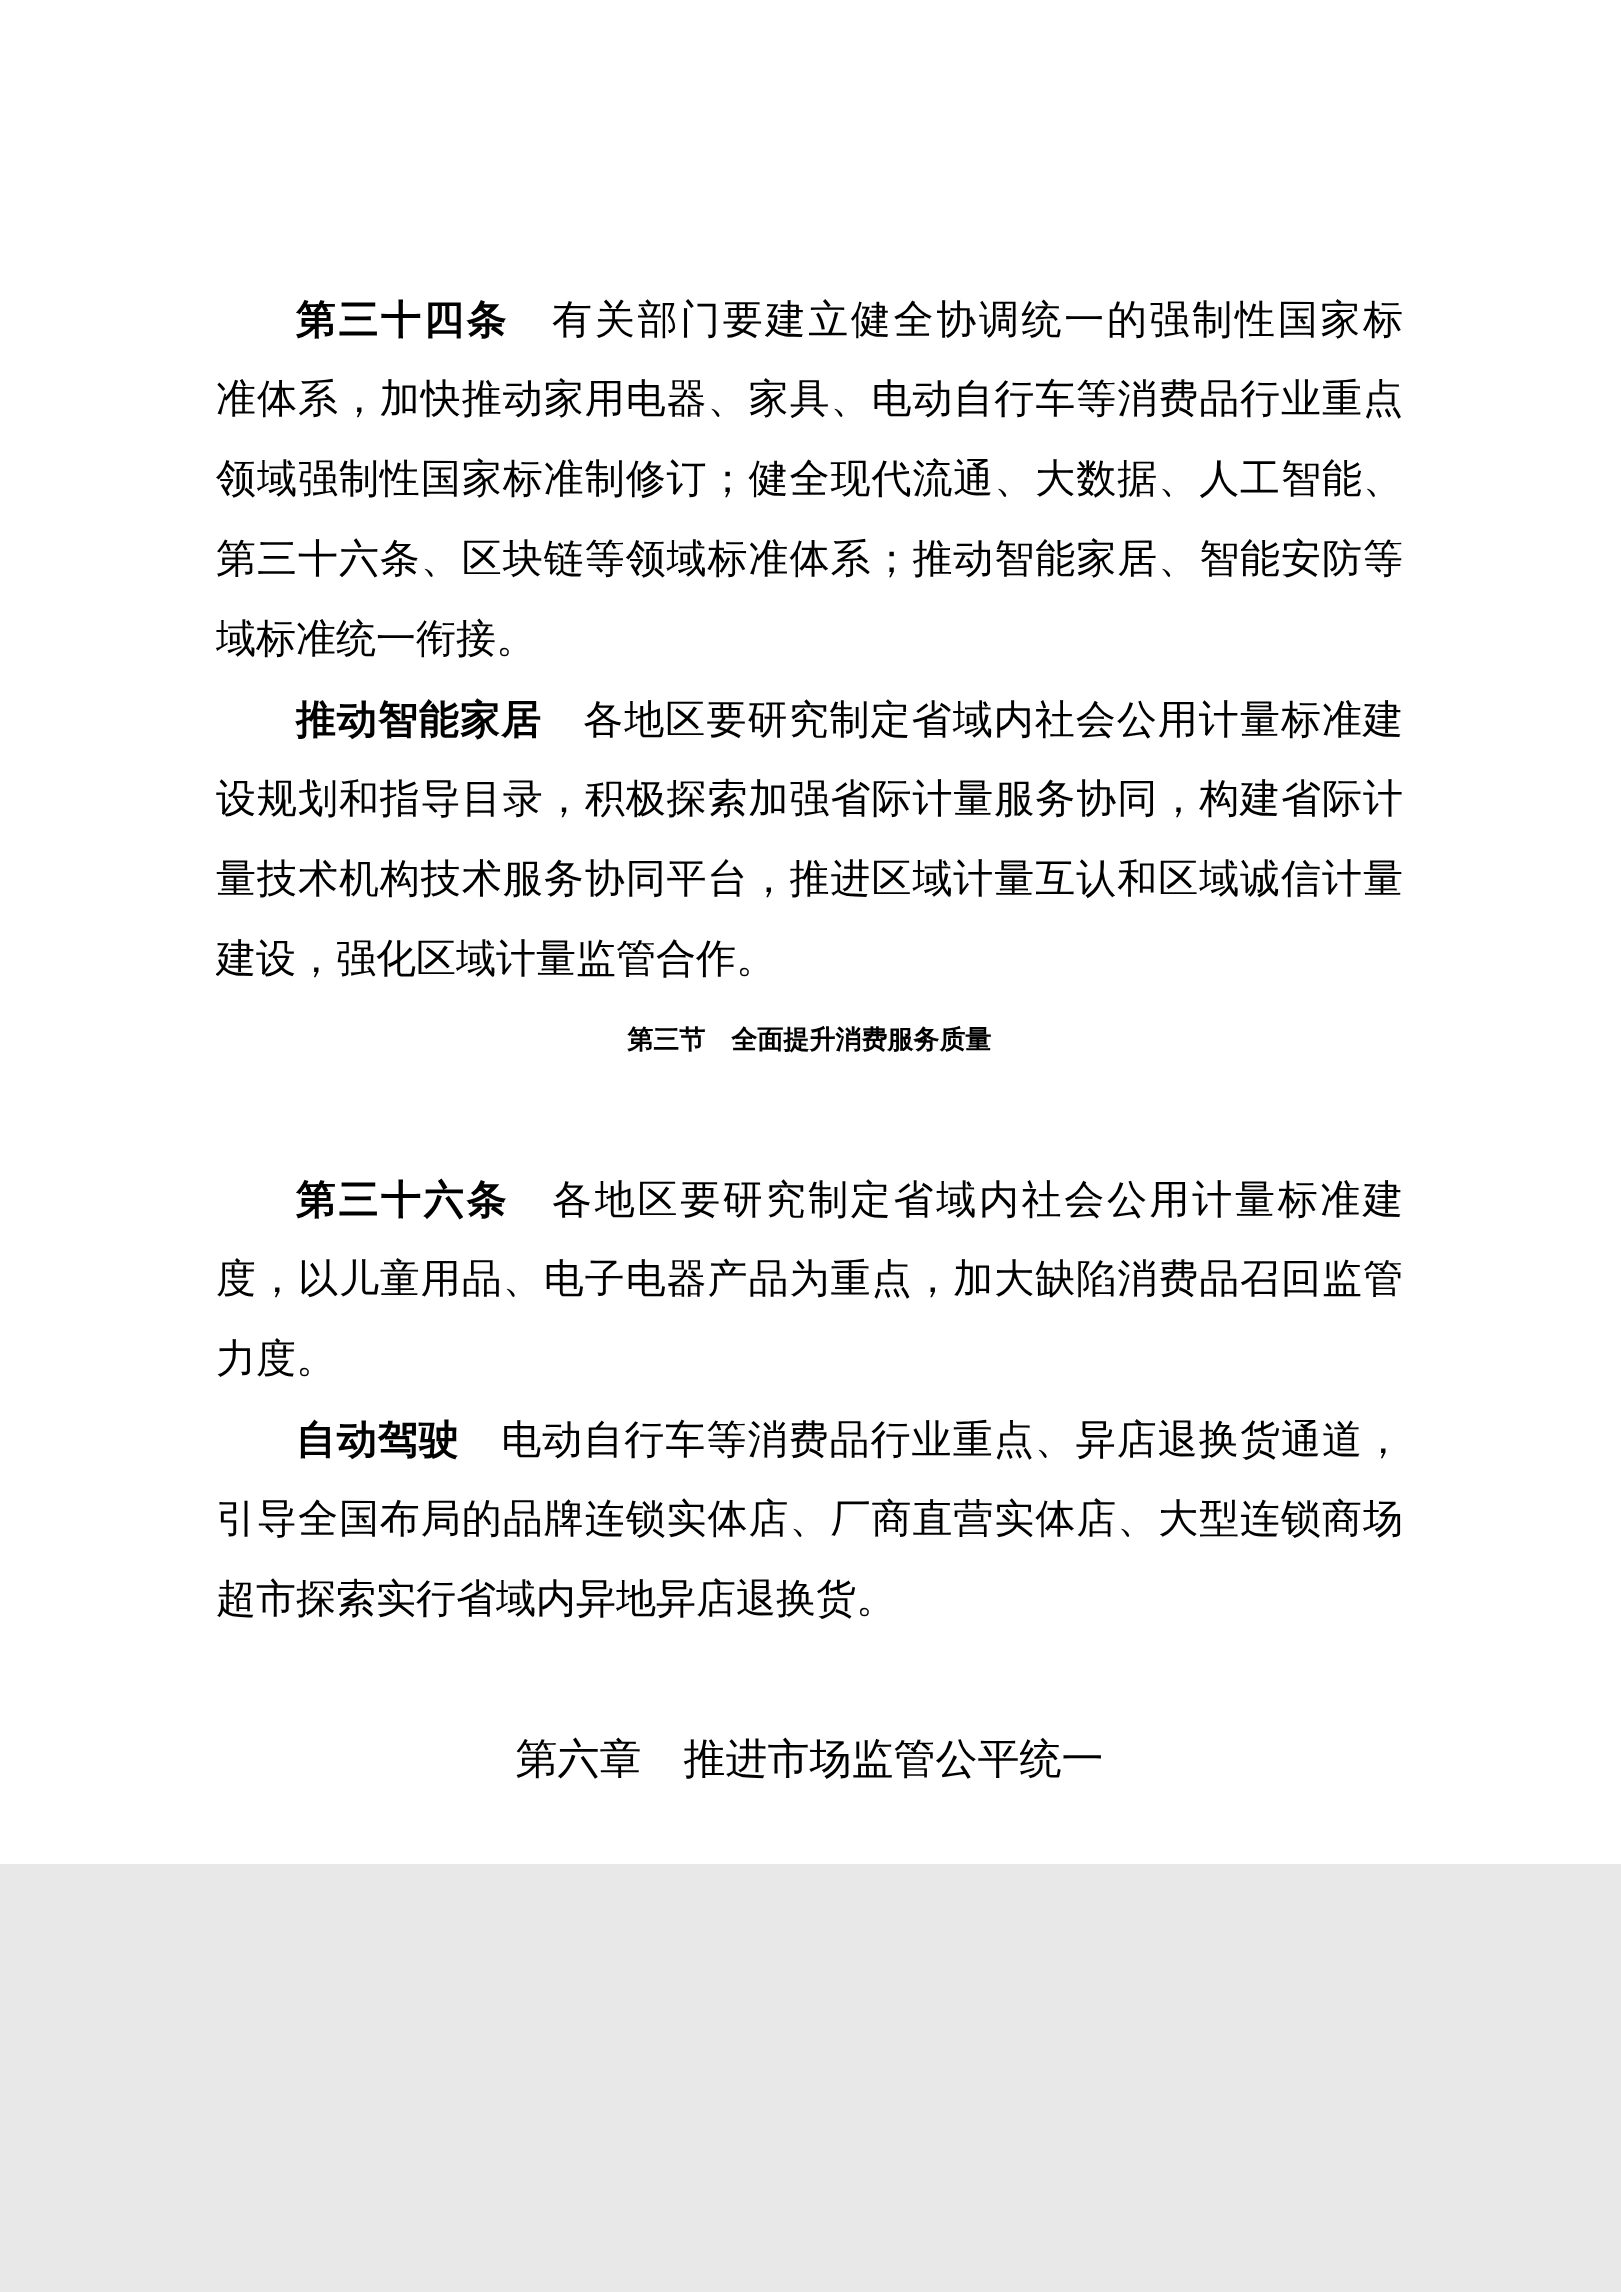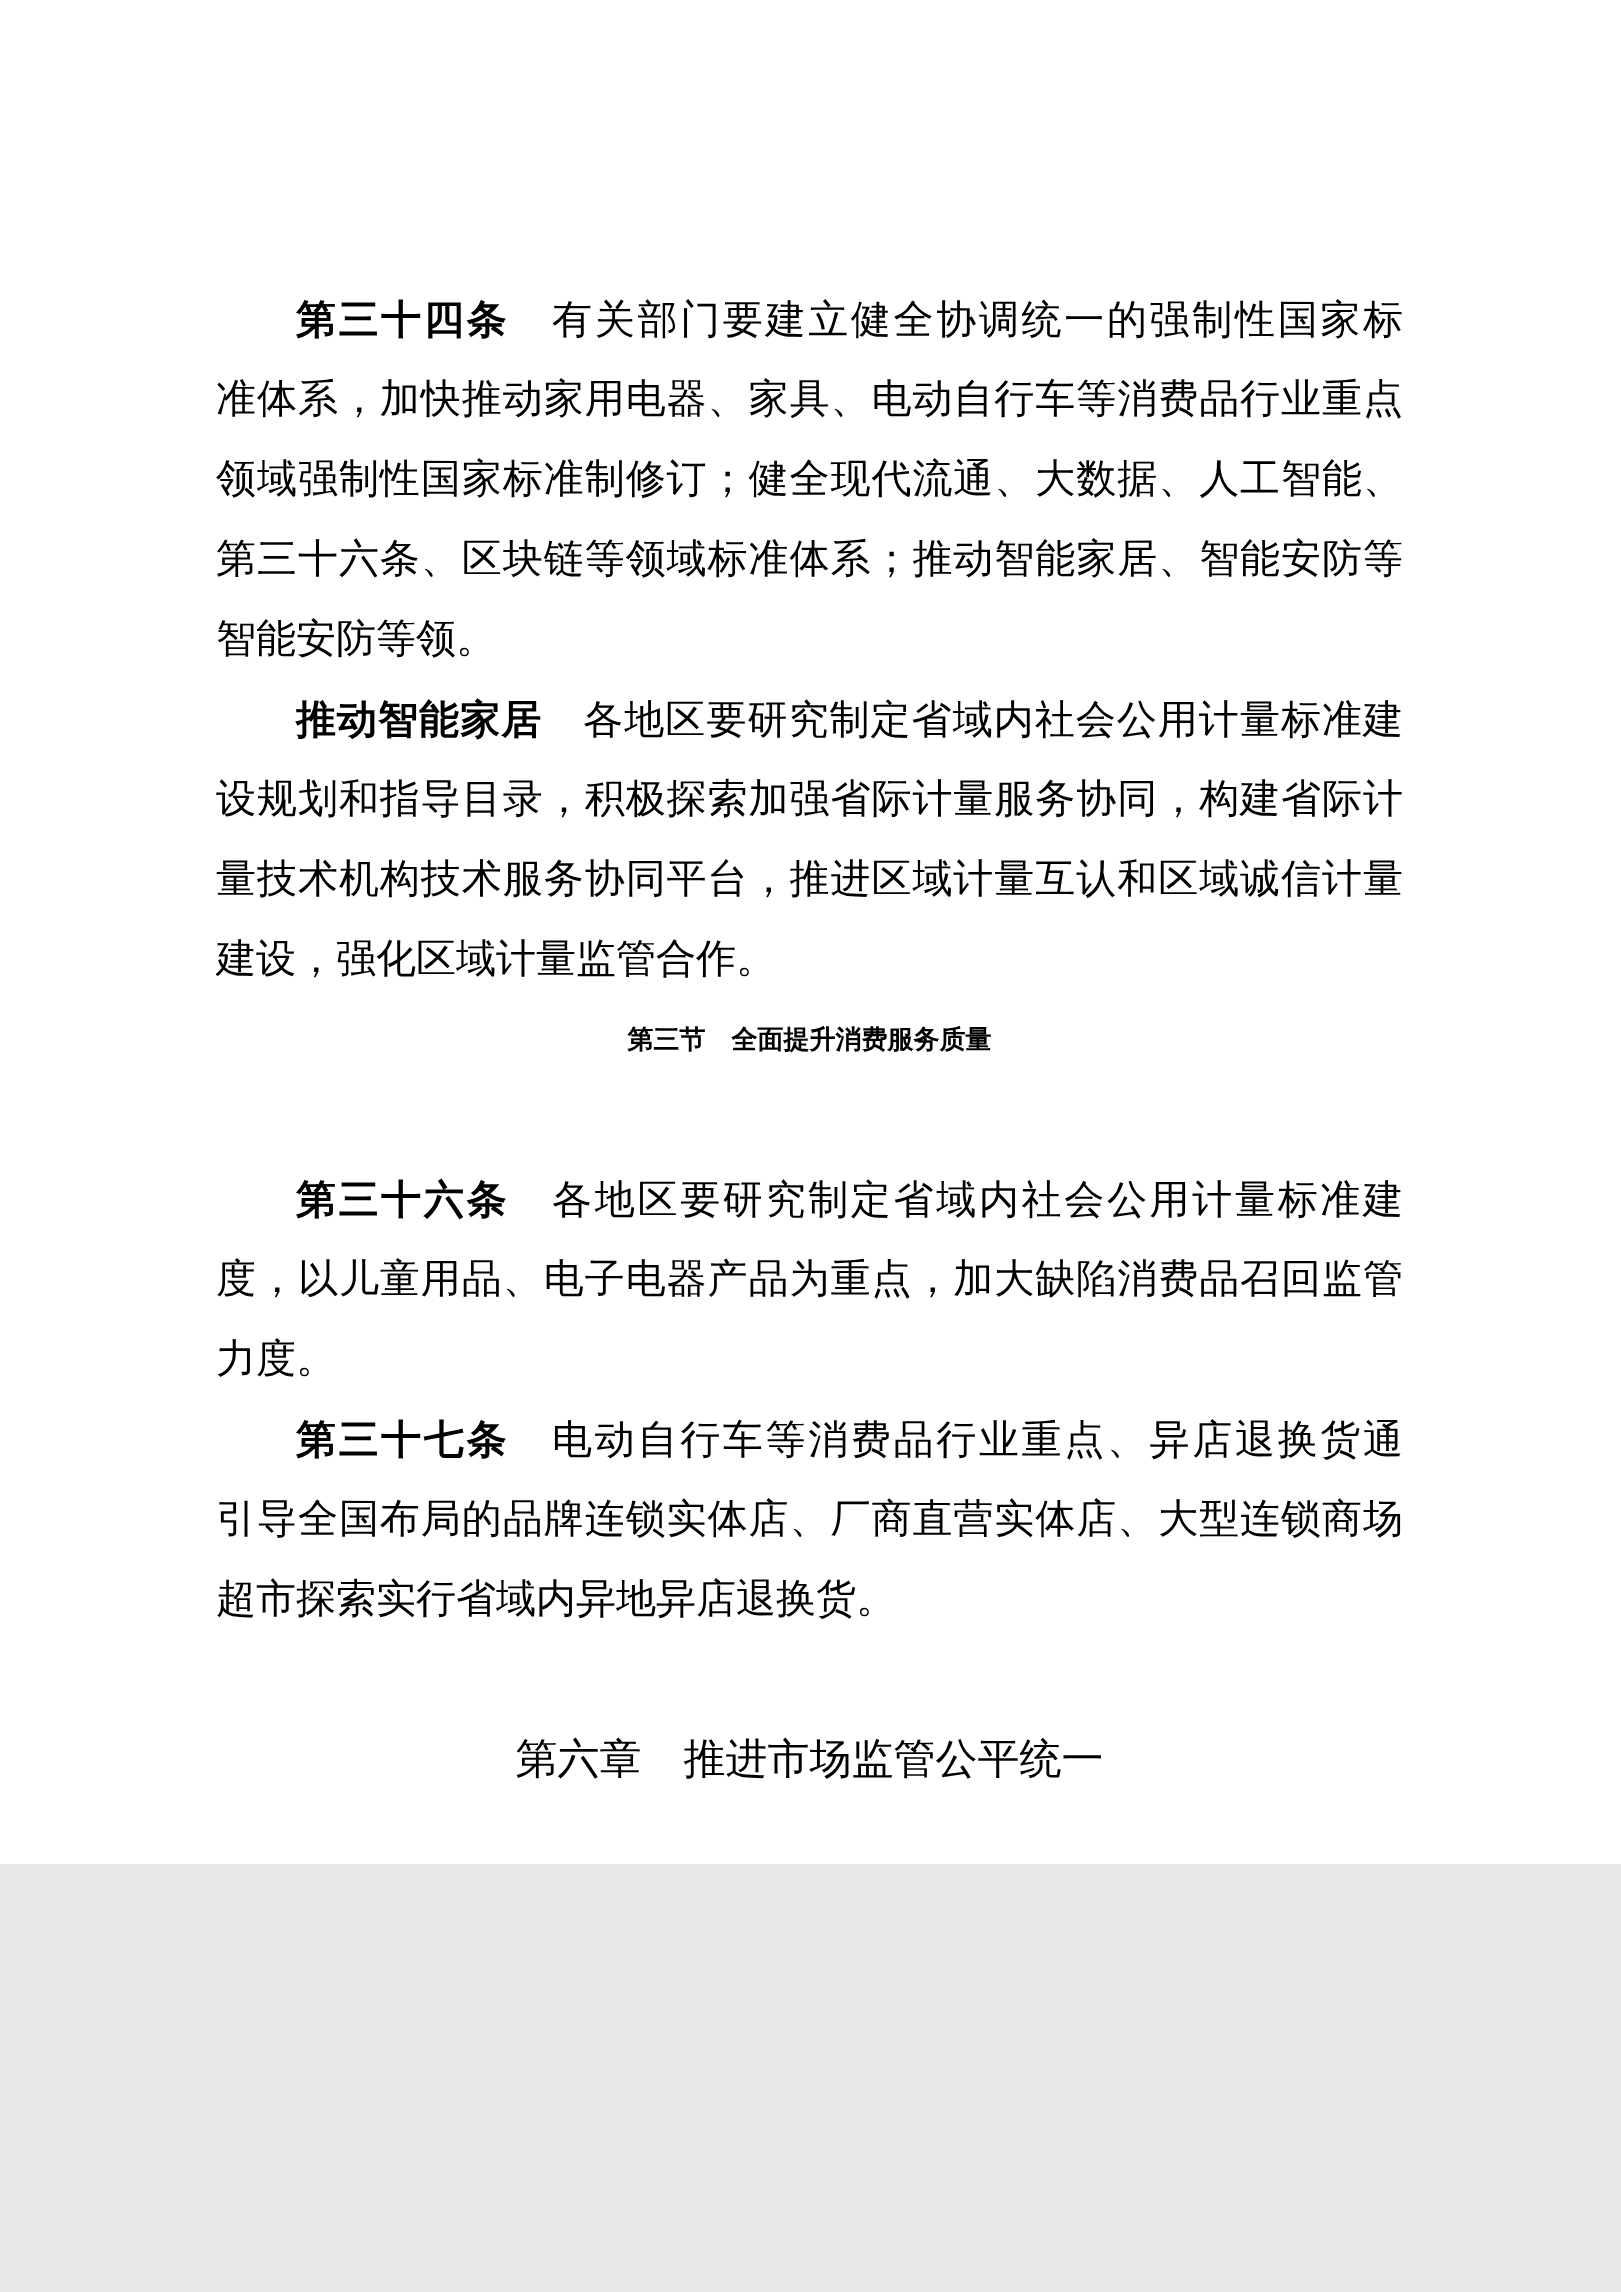--- a/index.html
+++ b/index.html
@@ -58,35 +58,35 @@
 </style>
 </head>
 <body>
 
 <main class="page" style="background: rgb(255, 255, 255); color: rgb(0, 0, 0);">
     <div class="article">
       <div class="line line-full first-line"><span class="article-label">第三十四条</span><span>　</span><span>有关部门要建立健全协调统一的强制性国家标</span></div>
       <div class="line line-full">准体系，加快推动家用电器、家具、电动自行车等消费品行业重点</div>
       <div class="line line-full">领域强制性国家标准制修订；健全现代流通、大数据、人工智能、</div>
       <div class="line line-full">第三十六条、区块链等领域标准体系；推动智能家居、智能安防等领</div>
-      <div class="line line-end">智能安防等领。</div>
+      <div class="line line-end">域标准统一衔接。</div>
     </div>
     <div class="article">
       <div class="line line-full first-line"><span class="article-label">推动智能家居</span><span>　</span><span>各地区要研究制定省域内社会公用计量标准建</span></div>
       <div class="line line-full">设规划和指导目录，积极探索加强省际计量服务协同，构建省际计</div>
       <div class="line line-full">量技术机构技术服务协同平台，推进区域计量互认和区域诚信计量</div>
       <div class="line line-end">建设，强化区域计量监管合作。</div>
     </div>
     <div class="section-heading">第三节　全面提升消费服务质量</div>
     <div class="article">
       <div class="line line-full first-line"><span class="article-label">第三十六条</span><span>　</span><span>各地区要研究制定省域内社会公用计量标准建</span></div>
       <div class="line line-full">度，以儿童用品、电子电器产品为重点，加大缺陷消费品召回监管</div>
       <div class="line line-end">力度。</div>
     </div>
     <div class="article">
-      <div class="line line-full first-line"><span class="article-label">第三十七条</span><span>　</span><span>电动自行车等消费品行业重点、异店退换货通道，</span></div>
+      <div class="line line-full first-line"><span class="article-label">自动驾驶</span><span>　</span><span>电动自行车等消费品行业重点、异店退换货通道，</span></div>
       <div class="line line-full">引导全国布局的品牌连锁实体店、厂商直营实体店、大型连锁商场</div>
       <div class="line line-end">超市探索实行省域内异地异店退换货。</div>
     </div>
     <div class="chapter-heading">第六章　推进市场监管公平统一</div>
     <div class="section-heading">第一节　健全统一市场监管规则</div>
   </main>
 
 
 </body></html>

